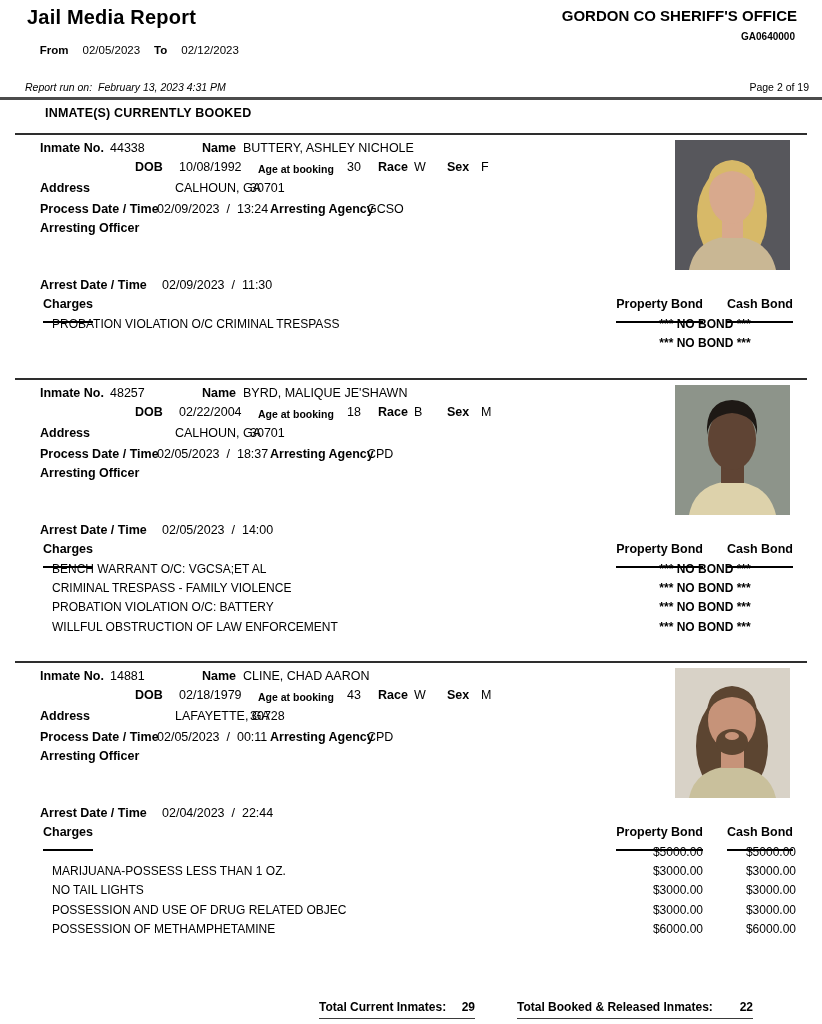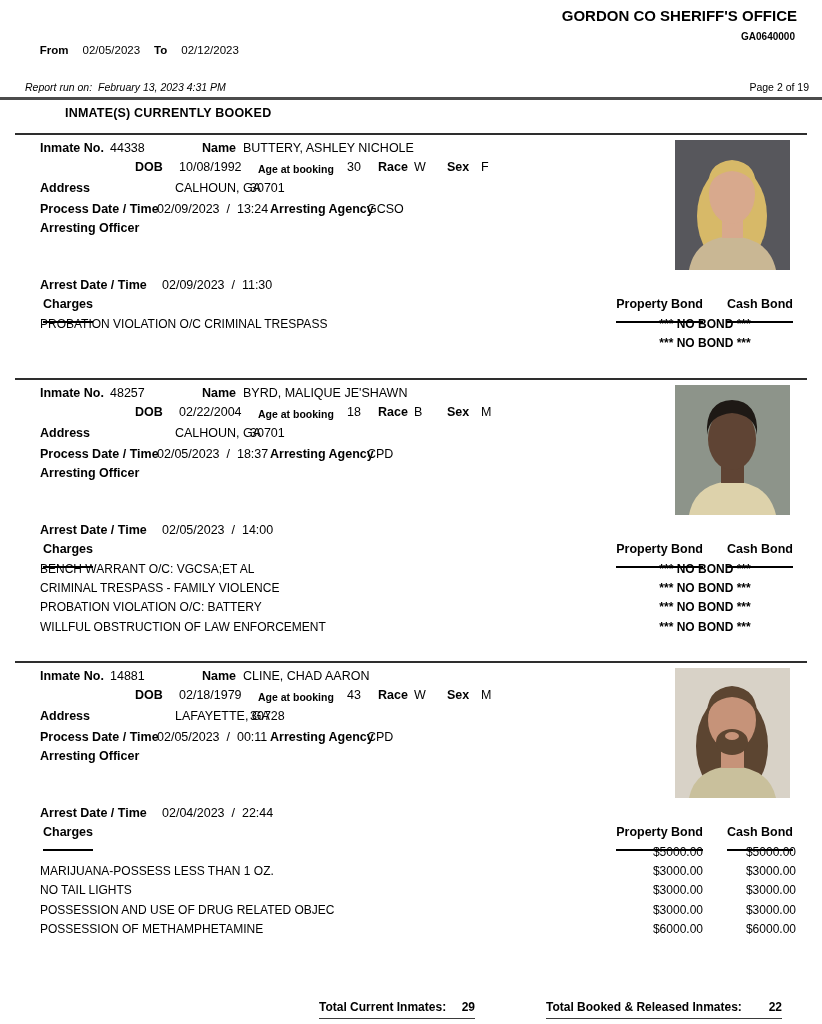--- a/index.html
+++ b/index.html
@@ -9,21 +9,21 @@
   .report-title{position:absolute;left:27px;top:6px;font-size:20px;font-weight:700;letter-spacing:.2px;}
   .fromto{position:absolute;left:27px;top:32px;font-size:11.5px;white-space:pre;}
   .fromto .lbl{font-weight:700;}
   .fromto span{margin-right:14px;}
   .office{position:absolute;right:25px;top:7px;font-size:15px;font-weight:700;text-align:right;}
   .agency-code{position:absolute;right:27px;top:31px;font-size:10px;font-weight:700;text-align:right;}
   .runrow{position:absolute;left:25px;right:13px;top:81px;display:flex;justify-content:space-between;font-size:10.5px;}
   .runon{font-style:italic;white-space:pre;}
   .pageno{font-size:10.5px;margin-left:32px;}
   .thick-rule{position:absolute;left:0;right:0;top:97px;height:3px;background:#4c4c4c;}
-  .section-title{position:absolute;left:45px;top:106px;font-size:12.5px;font-weight:700;letter-spacing:.2px;margin-left:20px;}
+  .section-title{position:absolute;left:45px;top:106px;font-size:12.5px;font-weight:700;letter-spacing:.2px;}
   
   .records{position:absolute;left:15px;top:133px;width:792px;}
   .record{position:relative;border-top:2px solid #2e2e2e;box-sizing:border-box;padding-top:4px;}
   .rec1{height:245px;} .rec2{height:283px;} .rec3{height:290px;}
   .rrow{position:relative;height:19px;font-size:12.5px;line-height:19px;}
   .mt2{margin-top:2px;}
   .rrow .lbl{font-weight:700;}
   .rrow span{position:absolute;white-space:pre;}
   .small{font-size:10.5px;}
   
@@ -40,38 +40,39 @@
   .arrest{margin-top:38px;}
   .x-arrest-lbl{left:25px;} .x-arrest-val{left:147px;}
   
   .chhdr{position:relative;height:20px;font-size:12.5px;line-height:18px;}
   .chhdr span{position:absolute;font-weight:700;border-bottom:2px solid #000;padding-bottom:8px;white-space:pre;}
   .x-charges-hdr{left:28px;}
   .x-prop-hdr{right:104px;}
   .x-cash-hdr{right:14px;}
   .charge{position:relative;height:19.2px;font-size:12px;line-height:19px;}
   .charge span{position:absolute;white-space:pre;}
-  .charge .nm{left:25px;}
+  .charge .nm{left:37px;}
   .charge .nobond{left:605px;width:170px;text-align:center;font-weight:700;}
   .charge .prop{right:104px;}
   .charge .cash{right:11px;}
   
   .photo{position:absolute;top:5px;right:17px;width:115px;height:130px;}
   .photo svg{display:block;}
   
   .total-group{position:absolute;top:1000px;display:flex;justify-content:space-between;
                font-size:12px;font-weight:700;padding-bottom:4px;border-bottom:1.5px solid #3a3a3a;}
   .tg1{left:319px;width:156px;}
-  .tg2{left:546px;width:236px;}
+  .tg2{left:517px;width:236px;}
 </style>
 </head>
 <body>
 
 <div class="page">
 
+  <div class="report-title">Jail Media Report</div>
   <div class="fromto">
     <span class="lbl">From</span><span>02/05/2023</span><span class="lbl">To</span><span>02/12/2023</span>
   </div>
   <div class="office">GORDON CO SHERIFF'S OFFICE</div>
   <div class="agency-code">GA0640000</div>
 
   <div class="runrow">
     <div class="runon"><span>Report run on:</span>  <span>February 13, 2023 4:31 PM</span></div>
     <div class="pageno">Page 2 of 19</div>
   </div>

